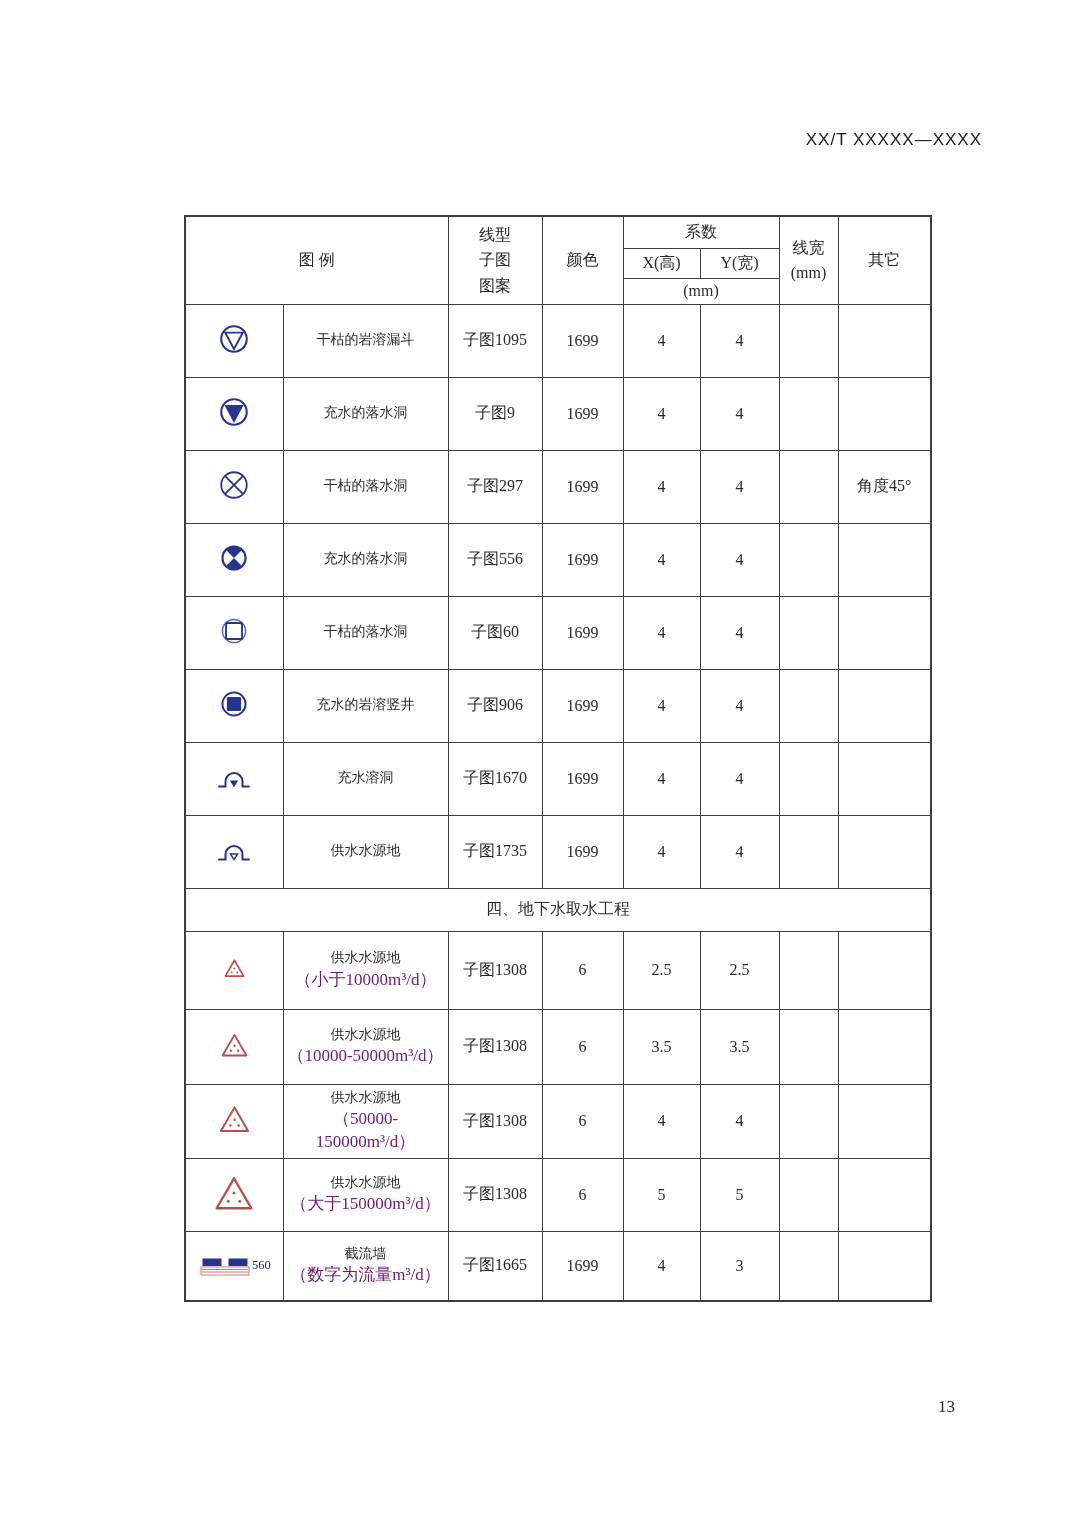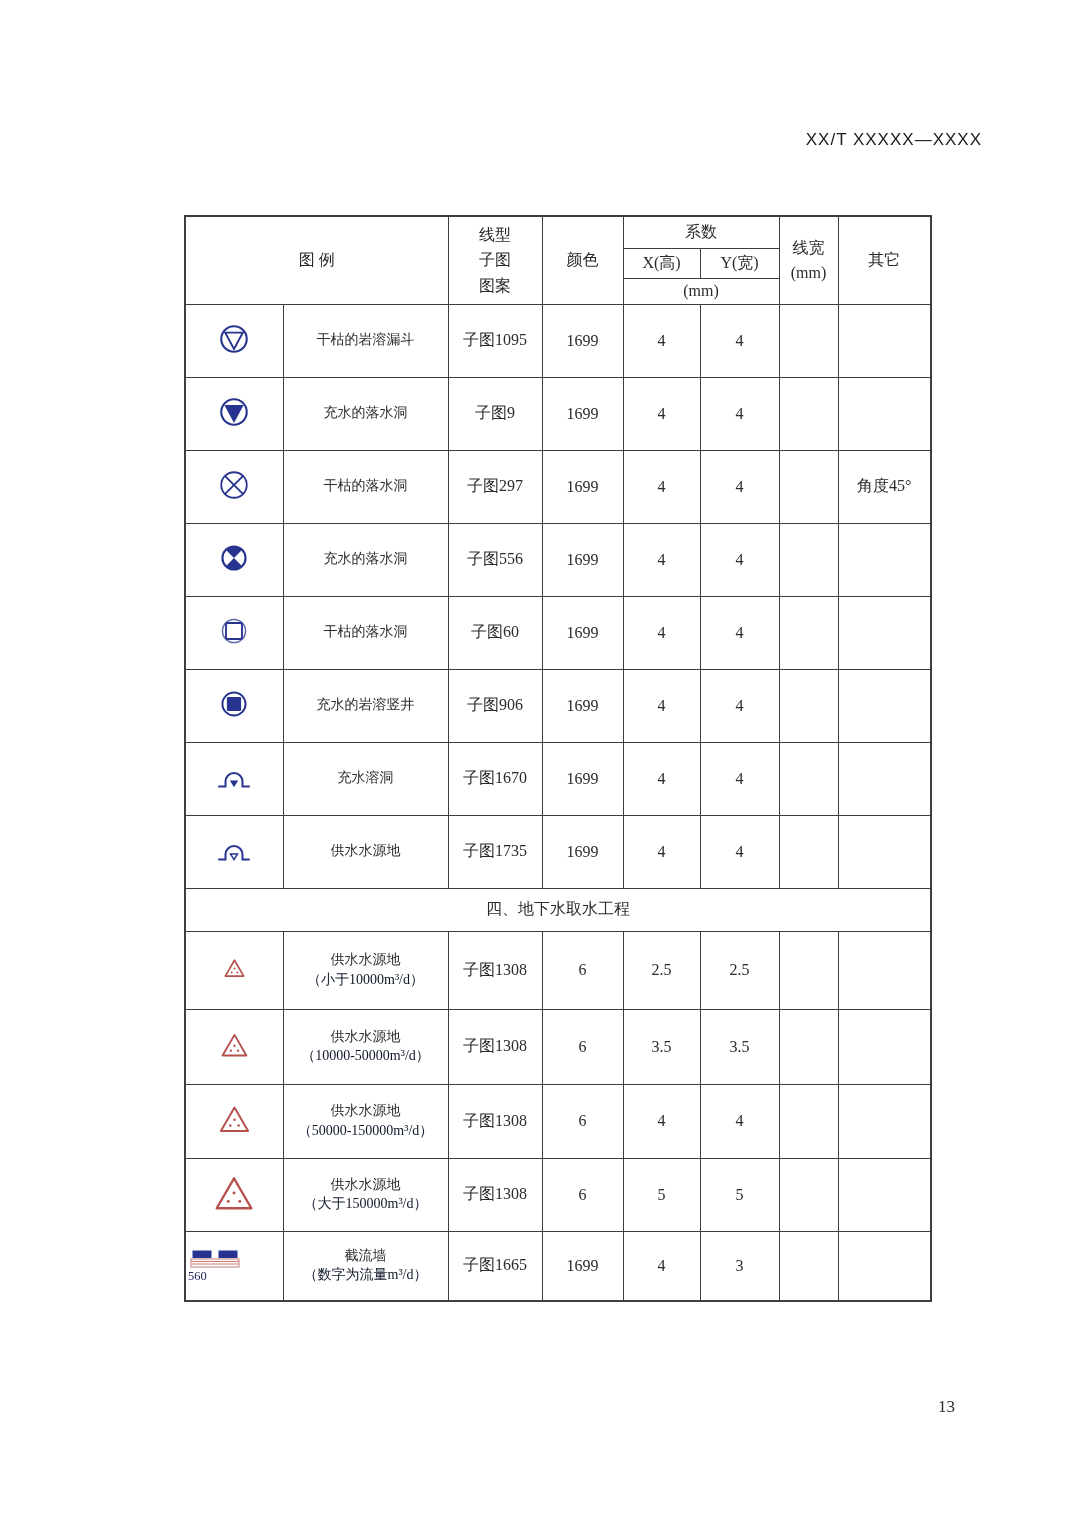--- a/index.html
+++ b/index.html
@@ -39,37 +39,37 @@
     overflow:hidden;
   }
   th{font-size:17px;}
   .h1{height:32px;}
   .h2{height:30px;}
   .h3{height:26px;}
   .drow{height:73px;}
   .srow{height:43px;}
   .srow td{text-align:left;padding-left:14px;font-size:16.5px;}
   .desc-main{font-size:14px;line-height:1.45;}
-  .desc-sub{font-size:14px;line-height:1.35;color:#0f172a;}
+  .desc-sub{font-size:17px;line-height:1.35;color:#701a75;}
   .num{font-size:15.5px;}
   .lt-line{line-height:1.6;}
   .page-num{
     position:absolute;top:1397px;left:938px;
     font-size:17px;color:#2b2b2b;
   }
   
   .nv-s{stroke:#27348f;fill:none;}
   .nv-f{fill:#27348f;stroke:none;}
   .rd-s{stroke:#b5504c;fill:none;}
   .rd-f{fill:#b5504c;stroke:none;}
   .wall-num{
     font-size:12.5px;color:#23255e;margin-top:0px;
     font-family:"Liberation Serif","DejaVu Serif",serif;
   }
-  .sym-cell .stack{display:flex;flex-direction:column;align-items:flex-start;justify-content:center;}
+  .sym-cell .stack{display:flex;flex-direction:row;align-items:center;justify-content:center;}
 </style>
 </head>
 <body>
 
 <div class="page">
 
   <div class="doc-code">XX/T XXXXX—XXXX</div>
 
 
   <div class="tbl-wrap">

